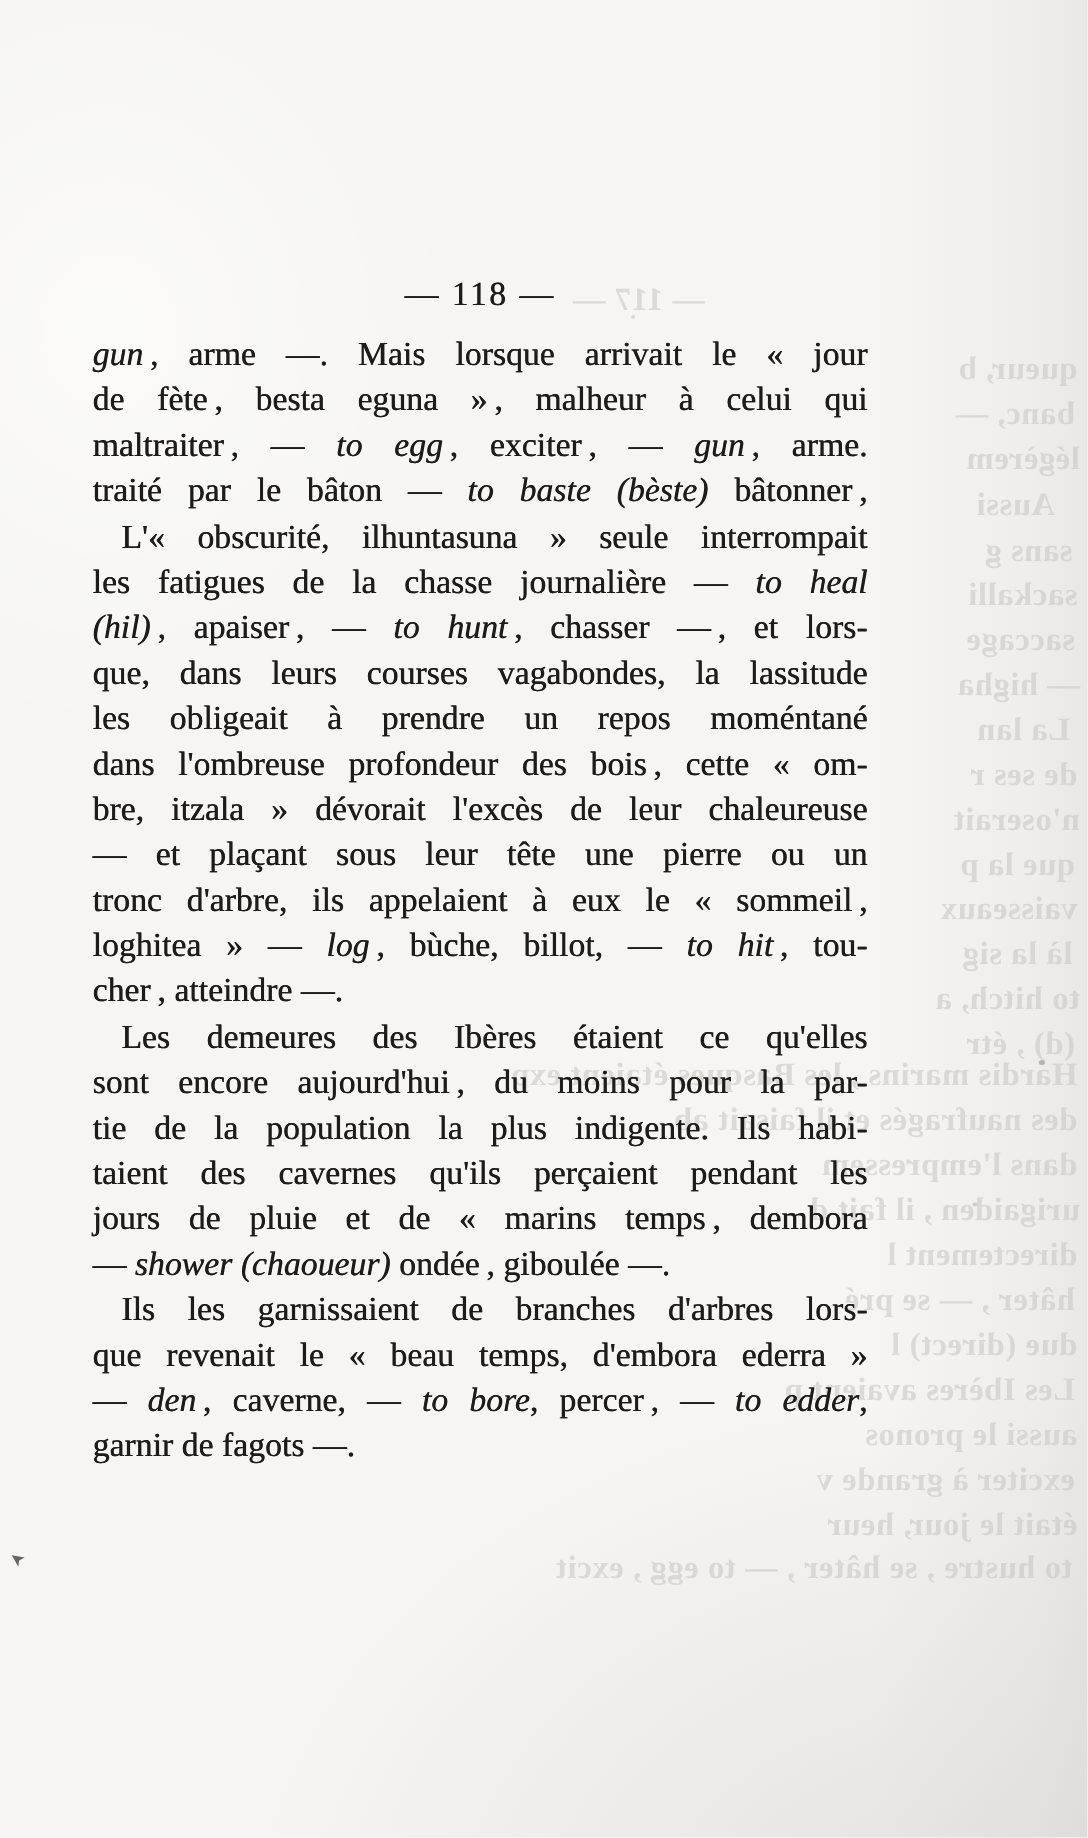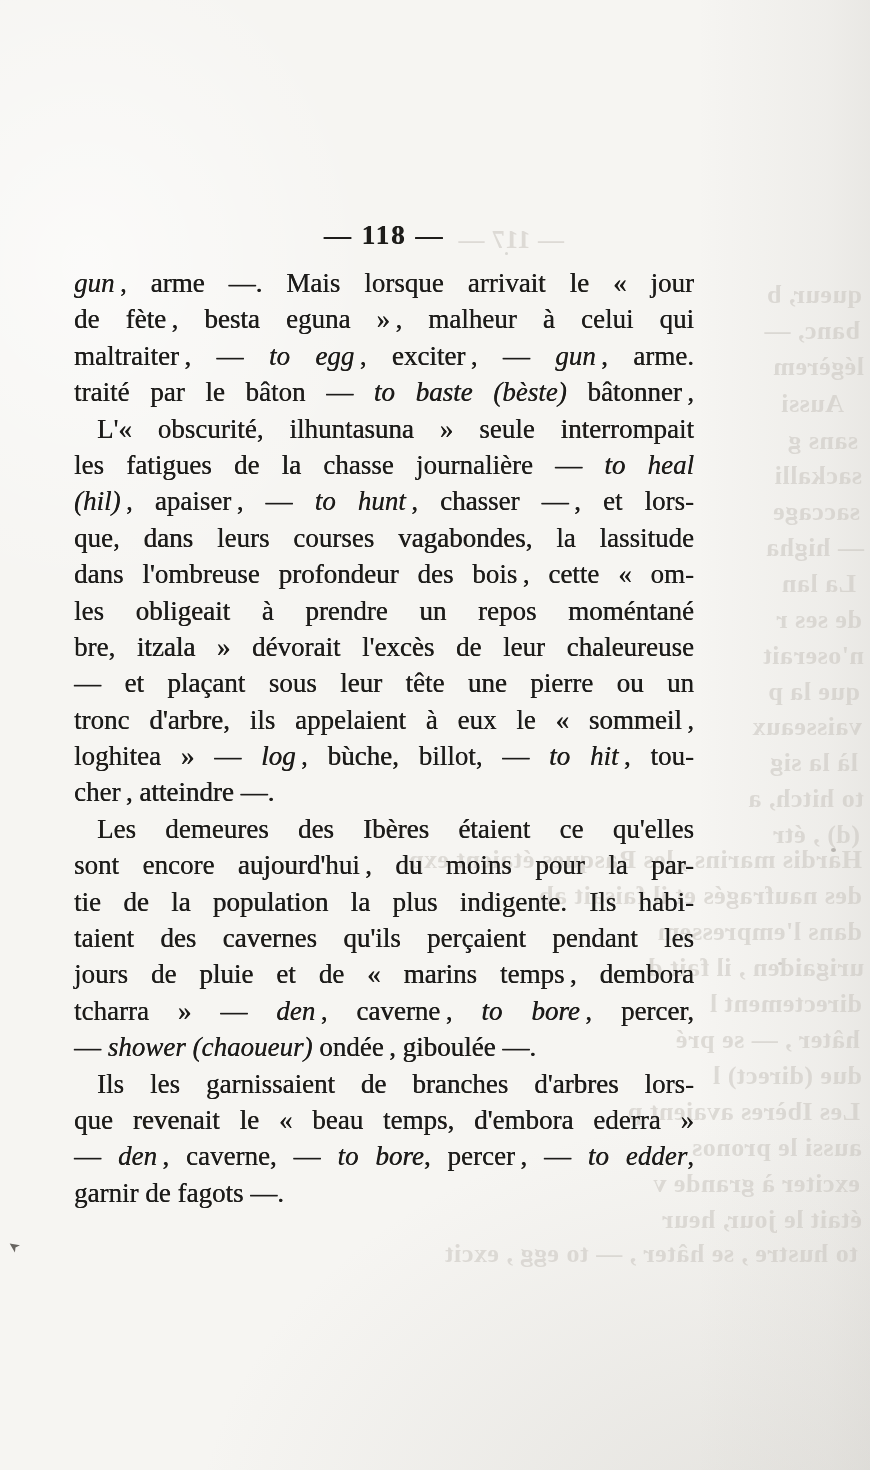--- a/index.html
+++ b/index.html
@@ -21,21 +21,21 @@
     position:absolute; inset:0;
     transform:scaleX(-1);
     color:var(--bleed-ink,#c9c5bf);
     opacity:.55; font-weight:bold; font-size:26px;
     pointer-events:none;
   }
   .bleed-line { position:absolute; white-space:nowrap; line-height:1.1; letter-spacing:.5px; }
 
   .page-header {
     position:absolute; left:74px; top:220px; width:620px;
-    text-align:center; font-size:27px; font-weight:bold;
+    text-align:center; font-size:27px; font-weight:normal;
     letter-spacing:2px; color:var(--ink,#1d1c1a);
     text-shadow:0.4px 0 0 currentColor;
   }
   .text-block {
     position:absolute; left:74px; top:265px; width:620px;
     color:var(--ink,#1d1c1a); font-size:27px;
     text-shadow:0.35px 0 0 currentColor;
     font-family:Liberation Serif, serif;
   }
   .para { margin:0; }
@@ -101,35 +101,34 @@
         <div class="line"><span class="it">gun</span><span> , arme —. Mais lorsque arrivait le « jour</span></div>
         <div class="line"><span>de fète , besta eguna » , malheur à celui qui</span></div>
         <div class="line"><span>maltraiter , — </span><span class="it">to egg</span><span> , exciter , — </span><span class="it">gun</span><span> , arme.</span></div>
         <div class="line"><span>traité par le bâton — </span><span class="it">to baste (bèste)</span><span> bâtonner ,</span></div>
       </div>
       <div class="para indent">
         <div class="line"><span>L'« obscurité, ilhuntasuna » seule interrompait</span></div>
         <div class="line"><span>les fatigues de la chasse journalière — </span><span class="it">to heal</span></div>
         <div class="line"><span class="it">(hil)</span><span> , apaiser , — </span><span class="it">to hunt</span><span> , chasser — , et lors-</span></div>
         <div class="line"><span>que, dans leurs courses vagabondes, la lassitude</span></div>
+        <div class="line"><span>les obligeait à prendre un repos moméntané</span></div>
         <div class="line"><span>dans l'ombreuse profondeur des bois , cette « om-</span></div>
-        <div class="line"><span>les obligeait à prendre un repos moméntané</span></div>
         <div class="line"><span>bre, itzala » dévorait l'excès de leur chaleureuse</span></div>
         <div class="line"><span>— et plaçant sous leur tête une pierre ou un</span></div>
         <div class="line"><span>tronc d'arbre, ils appelaient à eux le « sommeil ,</span></div>
         <div class="line"><span>loghitea » — </span><span class="it">log</span><span> , bùche, billot, — </span><span class="it">to hit</span><span> , tou-</span></div>
         <div class="line last"><span>cher , atteindre —.</span></div>
       </div>
       <div class="para indent">
         <div class="line"><span>Les demeures des Ibères étaient ce qu'elles</span></div>
         <div class="line"><span>sont encore aujourd'hui , du moins pour la par-</span></div>
         <div class="line"><span>tie de la population la plus indigente. Ils habi-</span></div>
         <div class="line"><span>taient des cavernes qu'ils perçaient pendant les</span></div>
         <div class="line"><span>jours de pluie et de « marins temps , dembora</span></div>
-        <div class="line"><span>tcharra » — </span><span class="it">den</span><span> , caverne , </span><span class="it">to bore</span><span> , percer,</span></div>
         <div class="line last"><span>— </span><span class="it">shower (chaoueur)</span><span> ondée , giboulée —.</span></div>
       </div>
       <div class="para indent">
         <div class="line"><span>Ils les garnissaient de branches d'arbres lors-</span></div>
         <div class="line"><span>que revenait le « beau temps, d'embora ederra »</span></div>
         <div class="line"><span>— </span><span class="it">den</span><span> , caverne, — </span><span class="it">to bore</span><span>, percer , — </span><span class="it">to edder</span><span>,</span></div>
         <div class="line last"><span>garnir de fagots —.</span></div>
       </div>
     </div>
 

